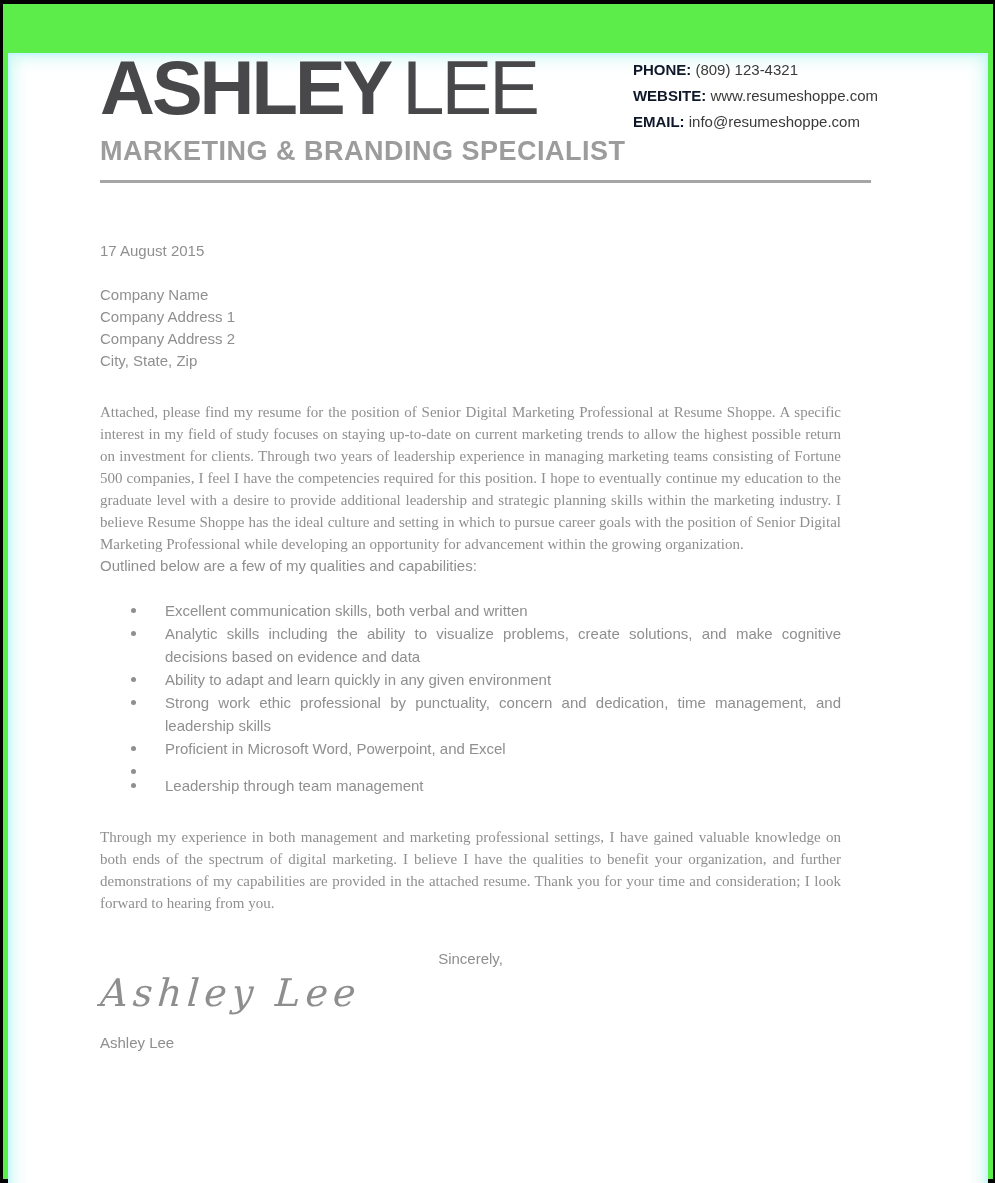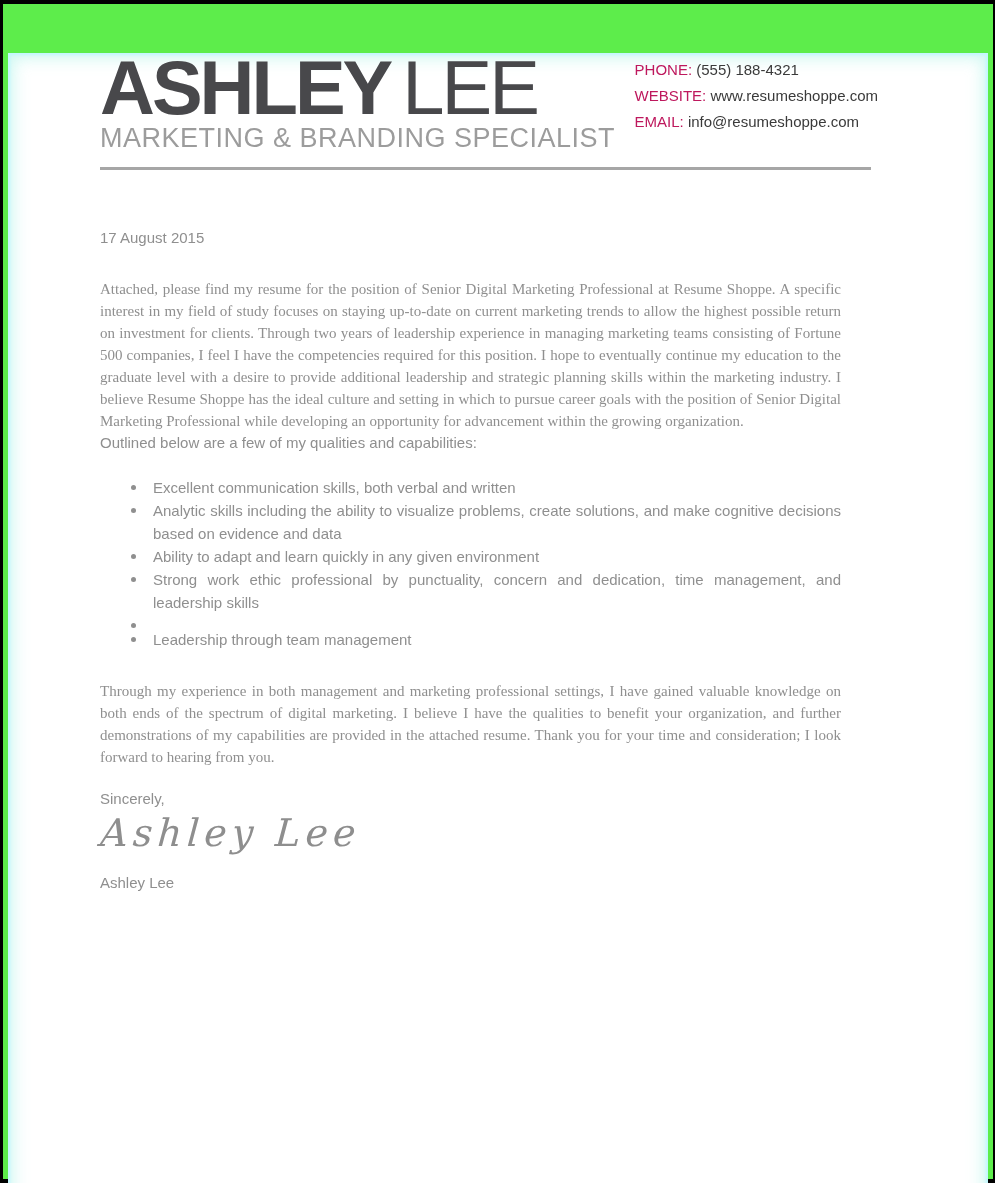--- a/index.html
+++ b/index.html
@@ -41,54 +41,55 @@
   .name-line {
     font-size: 76px;
     line-height: 0.92;
     font-weight: 700;
     color: #48484b;
     letter-spacing: -3px;
     white-space: nowrap;
   }
   .name-last { font-weight: 400; margin-left: 12px; }
   .subtitle {
-    margin-top: 0;
+    margin-top: 13px;
     font-size: 27px;
     color: #9c9c9c;
     letter-spacing: 0.5px;
     white-space: nowrap;
+    font-weight: bold;
   }
   .contact { margin-top: 4px; font-size: 15px; line-height: 26px; color: #3a3a3a; }
   .contact-row { white-space: nowrap; }
-  .contact-label { font-weight: 400; color: #be185d; }
+  .contact-label { font-weight: 700; color: #0f172a; }
   .divider {
     height: 3px;
     background: #a6a6a6;
     margin: 13px 117px 0 92px;
   }
 
   
   .letter {
     margin: 57px 147px 0 92px;
     font-size: 15px;
     line-height: 22px;
     color: #8f8f8f;
   }
   .recipient-block { margin-top: 22px; }
   .para { margin-top: 29px; text-align: justify; font-family: Liberation Serif, serif; }
   .intro-line { }
   .qualities { margin: 22px 0 0 0; padding: 0; list-style: none; }
-  .qualities li { display: flex; line-height: 23px; text-align: justify; }
+  .qualities li { display: flex; line-height: 23px; text-align: justify; gap: 12px; }
   .dot {
     width: 5px; height: 5px; border-radius: 50%;
     background: #8f8f8f;
     margin: 9px 17px 0 31px;
     flex: none;
   }
-  .closing-line { margin-top: 20px; }
+  .closing-line { margin-top: 34px; text-align: center; }
   .signature {
     margin-top: 12px;
     font-family: "DejaVu Serif", serif;
     font-style: italic;
     font-size: 38px;
     color: #8e8e8e;
     letter-spacing: 5px;
     transform: skewX(-4deg);
     transform-origin: left bottom;
     display: inline-block;
@@ -102,31 +103,37 @@
   <div class="green-border">
     <div class="page">
 
       <div class="header-row">
         <div>
           <div class="name-line"><span>ASHLEY</span><span class="name-last">LEE</span></div>
           <div class="subtitle">MARKETING &amp; BRANDING SPECIALIST</div>
         </div>
 
         <div class="contact">
-          <div class="contact-row"><span class="contact-label">PHONE:</span><span> (555) 188-4321</span></div>
+          <div class="contact-row"><span class="contact-label">PHONE:</span><span> (809) 123-4321</span></div>
           <div class="contact-row"><span class="contact-label">WEBSITE:</span><span> www.resumeshoppe.com</span></div>
           <div class="contact-row"><span class="contact-label">EMAIL:</span><span> info@resumeshoppe.com</span></div>
         </div>
       </div>
 
       <div class="divider"></div>
 
       <div class="letter">
         <div class="date-line">17 August 2015</div>
 
+        <div class="recipient-block">
+          <div>Company Name</div>
+          <div>Company Address 1</div>
+          <div>Company Address 2</div>
+          <div>City, State, Zip</div>
+        </div>
 
         <div class="para">Attached, please find my resume for the position of Senior Digital Marketing Professional at Resume Shoppe. A specific interest in my field of study focuses on staying up-to-date on current marketing trends to allow the highest possible return on investment for clients. Through two years of leadership experience in managing marketing teams consisting of Fortune 500 companies, I feel I have the competencies required for this position. I hope to eventually continue my education to the graduate level with a desire to provide additional leadership and strategic planning skills within the marketing industry. I believe Resume Shoppe has the ideal culture and setting in which to pursue career goals with the position of Senior Digital Marketing Professional while developing an opportunity for advancement within the growing organization.</div>
 
         <div class="intro-line">Outlined below are a few of my qualities and capabilities:</div>
 
         <ul class="qualities">
           <li>
               <span class="dot"></span>
               <span>Excellent communication skills, both verbal and written</span>
             </li>
@@ -137,20 +144,24 @@
           <li>
               <span class="dot"></span>
               <span>Ability to adapt and learn quickly in any given environment</span>
             </li>
           <li>
               <span class="dot"></span>
               <span>Strong work ethic professional by punctuality, concern and dedication, time management, and leadership skills</span>
             </li>
           <li>
               <span class="dot"></span>
+              <span>Proficient in Microsoft Word, Powerpoint, and Excel</span>
+            </li>
+          <li>
+              <span class="dot"></span>
             </li>
           <li>
               <span class="dot"></span>
               <span>Leadership through team management</span>
             </li>
         </ul>
 
         <div class="para">Through my experience in both management and marketing professional settings, I have gained valuable knowledge on both ends of the spectrum of digital marketing. I believe I have the qualities to benefit your organization, and further demonstrations of my capabilities are provided in the attached resume. Thank you for your time and consideration; I look forward to hearing from you.</div>
 
         <div class="closing-line">Sincerely,</div>

